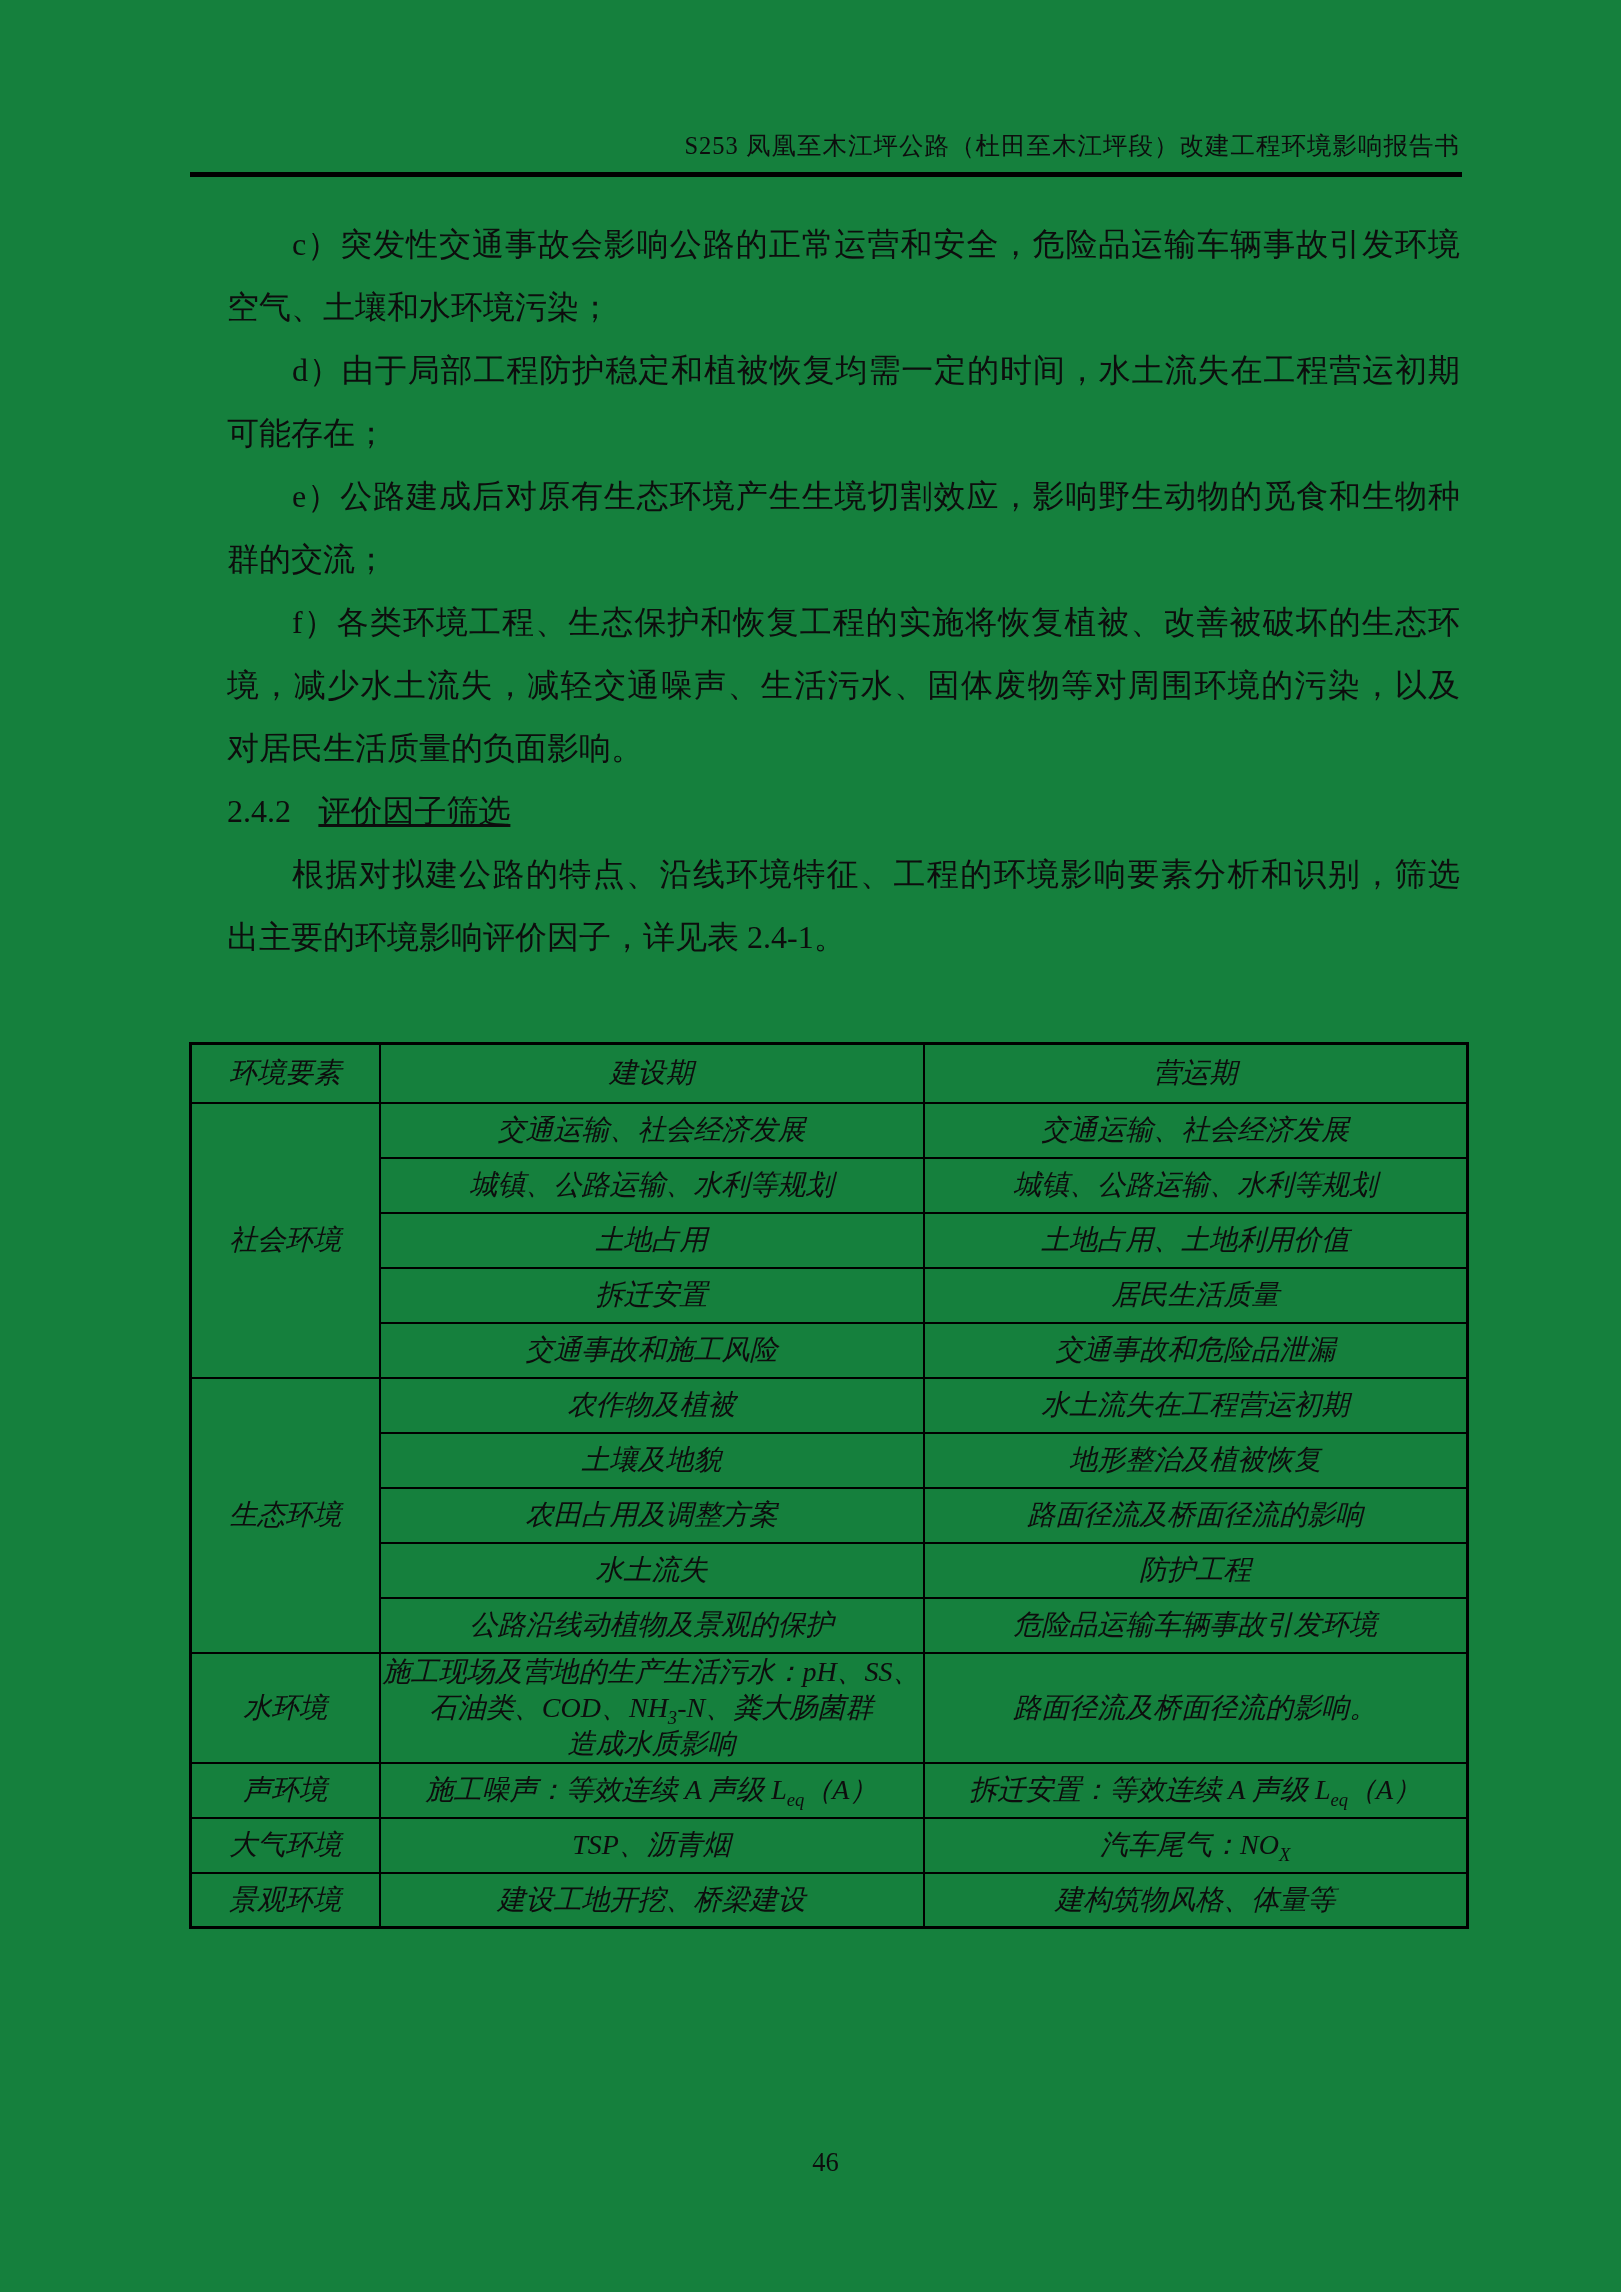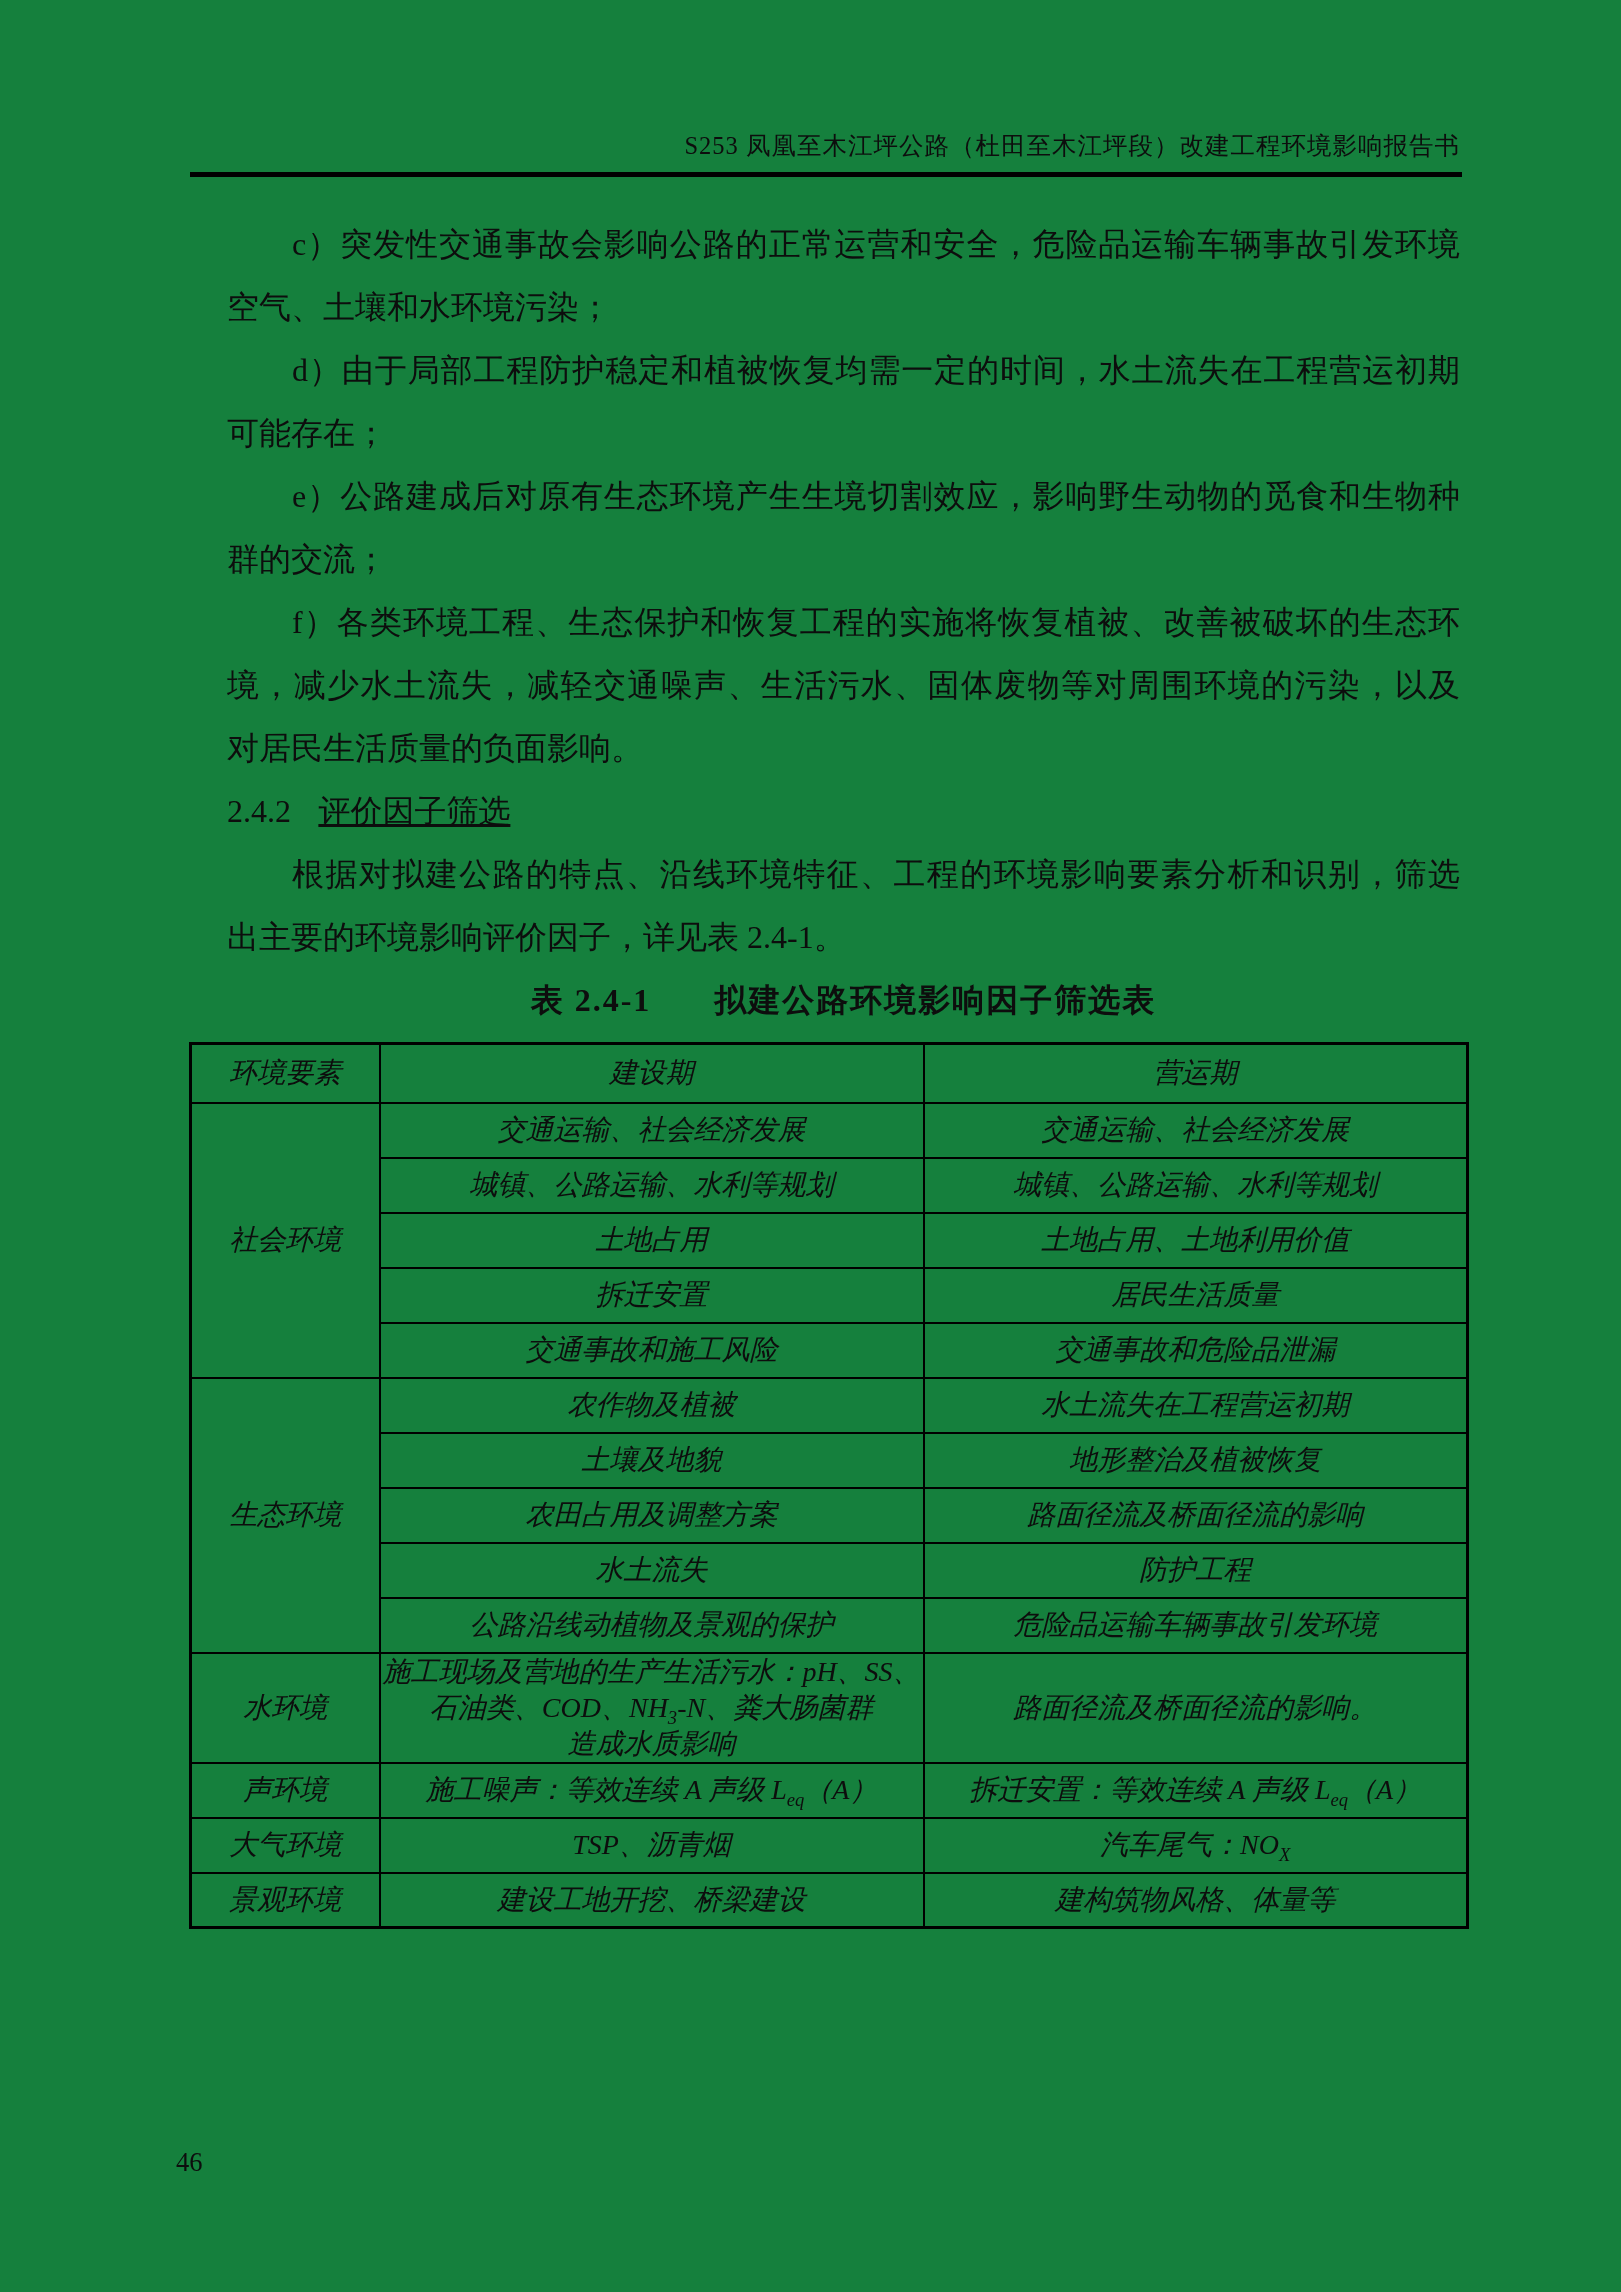--- a/index.html
+++ b/index.html
@@ -62,22 +62,22 @@
     padding: 0;
     font-style: italic;
   }
   tr.rh { height: 59px; }
   tr.rs { height: 55px; }
   tr.rw { height: 110px; }
   .wline { line-height: 36px; white-space: nowrap; }
   table.factor sub { font-size: 18.6px; line-height: 0; }
   .pg-num {
     position: absolute;
-    top: 2141px; left: 176px; width: 1269px;
-    text-align: left;
+    top: 2141px; left: 191px; width: 1269px;
+    text-align: center;
     font-size: 26.5px;
     height: 43px; line-height: 43px;
   }
 </style>
 </head>
 <body>
 
 <div class="page">
 
   <div class="doc-header">S253 凤凰至木江坪公路（杜田至木江坪段）改建工程环境影响报告书</div>
@@ -91,23 +91,20 @@
     <div class="ln ind jfull">e）公路建成后对原有生态环境产生生境切割效应，影响野生动物的觅食和生物种</div>
     <div class="ln">群的交流；</div>
     <div class="ln ind jfull">f）各类环境工程、生态保护和恢复工程的实施将恢复植被、改善被破坏的生态环</div>
     <div class="ln jfull">境，减少水土流失，减轻交通噪声、生活污水、固体废物等对周围环境的污染，以及</div>
     <div class="ln">对居民生活质量的负面影响。</div>
     <div class="ln">
       <span>2.4.2</span><span class="sec-title">评价因子筛选</span>
     </div>
     <div class="ln ind jfull">根据对拟建公路的特点、沿线环境特征、工程的环境影响要素分析和识别，筛选</div>
     <div class="ln">出主要的环境影响评价因子，详见表 2.4-1。</div>
-    <div class="ln tbl-title">
-      <span>表 2.4-1</span><span class="gap">拟建公路环境影响因子筛选表</span>
-    </div>
   </div>
 
   <table class="factor">
     <colgroup>
         <col class="c1">
         <col class="c2">
         <col class="c3">
       </colgroup>
     <tbody>
       <tr class="rh">

